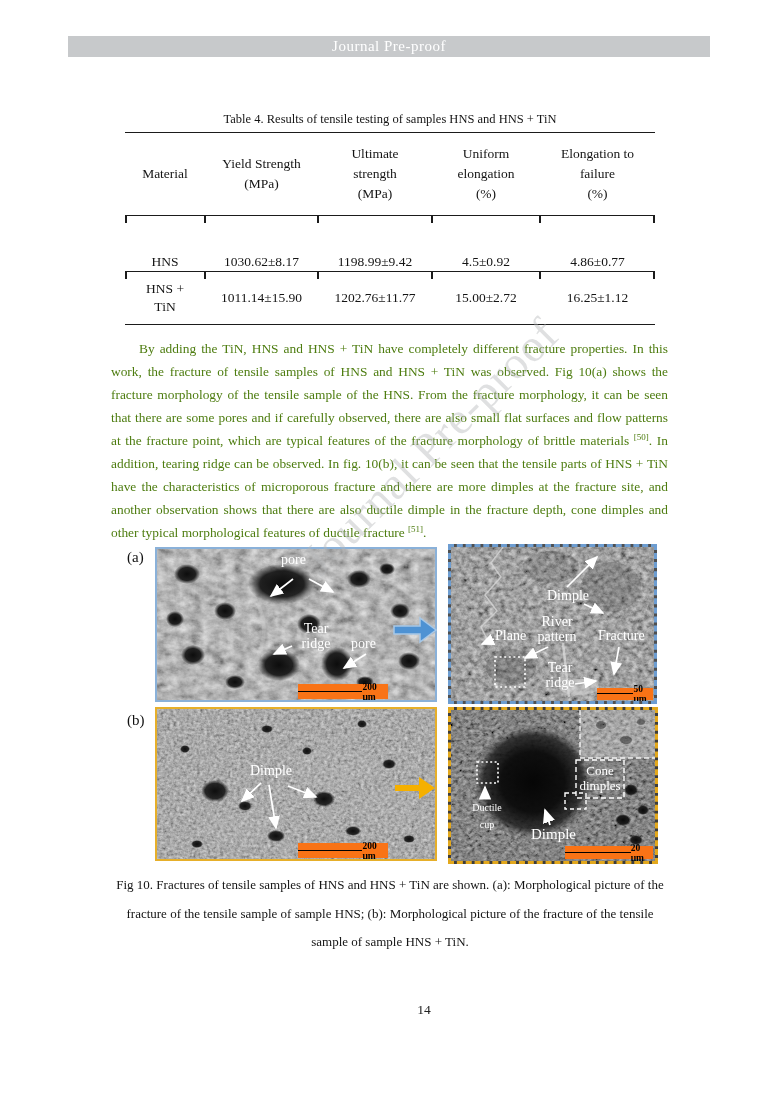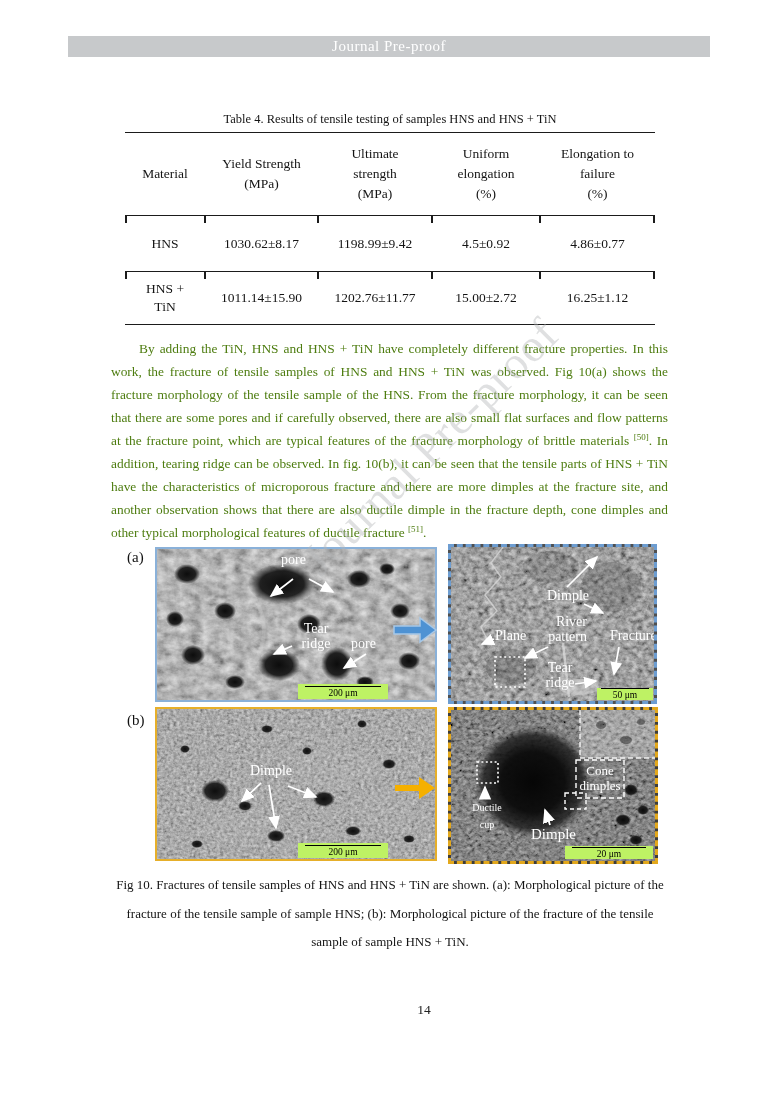--- a/index.html
+++ b/index.html
@@ -19,21 +19,21 @@
   .tbl-caption {
     position:absolute; left:110px; top:112px; width:560px;
     text-align:center; font-size:12.5px; color:#141414;
   }
   .tbl { position:absolute; left:125px; top:132px; width:530px; }
   .tbl-line { position:relative; height:0; border-top:1.6px solid #1b1b1b; }
   .tbl-line .tick { position:absolute; top:0; width:1.6px; height:7px; background:#1b1b1b; }
   .t0{left:0} .t1{left:79px} .t2{left:192px} .t3{left:306px} .t4{left:414px} .t5{left:528px}
   .tbl-row { display:flex; align-items:center; }
   .tbl-row.hdr { height:82px; }
-  .tbl-row.r1 { height:55px; }
+  .tbl-row.r1 { height:55px;align-items:flex-end; }
   .tbl-row.r2 { height:52px; }
   .cell {
     text-align:center; white-space:pre-line; font-size:13.5px; color:#141414;
     line-height:20px;
   }
   .c0{width:80px} .c1{width:113px} .c2{width:114px} .c3{width:108px} .c4{width:115px}
   .tbl-row.r1 .cell, .tbl-row.r2 .cell { line-height:18px; }
 
   
   .para {
@@ -53,22 +53,22 @@
   .sem-label {
     position:absolute; color:#ffffff; font-size:14px; line-height:15px;
     white-space:pre-line; text-align:center; z-index:3;
   }
   .a-left  { left:155px; top:547px; width:278px; height:151px; border:2px solid #8ab1d9; background:#6e6e6e; }
   .a-right { left:448px; top:544px; width:203px; height:154px; border:3px dashed #6d9dd1; background:#4f4f4f; }
   .b-left  { left:155px; top:707px; width:278px; height:150px; border:2px solid #e6af2a; background:#5d5d5d; }
   .b-right { left:448px; top:707px; width:204px; height:151px; border:3px dashed #e3a81c; background:#3c3c3c; }
 
   .scalebar {
-    position:absolute; background:#bef264; z-index:4;
-    display:flex; flex-direction:column; align-items:center; justify-content:center;
+    position:absolute; background:#f97316; z-index:4;
+    display:flex; flex-direction:row; align-items:center; justify-content:center;font-weight:bold;
   }
   .sb-line { width:84%; border-top:1.8px solid #000; margin-bottom:1px; }
   .scalebar span { font-size:9.5px; line-height:10px; color:#000; }
 
   .flow-arrow { position:absolute; z-index:2; }
   .arrow-blue { left:393px; top:616px; }
   .arrow-yellow { left:393px; top:774px; }
 
   .fig-caption {
     position:absolute; left:111px; top:871px; width:558px;
@@ -224,23 +224,23 @@
       <rect x="44" y="110" width="30" height="30" fill="none" stroke="#fff" stroke-width="1.6" stroke-dasharray="2 2.6"></rect>
       <line x1="116" y1="40" x2="146" y2="10" stroke="#fff" stroke-width="1.7" marker-end="url(#mAR)"></line>
       <line x1="133" y1="57" x2="152" y2="66" stroke="#fff" stroke-width="1.7" marker-end="url(#mAR)"></line>
       <line x1="43" y1="92" x2="31" y2="97" stroke="#fff" stroke-width="1.7" marker-end="url(#mAR)"></line>
       <line x1="97" y1="100" x2="74" y2="111" stroke="#fff" stroke-width="1.7" marker-end="url(#mAR)"></line>
       <line x1="168" y1="100" x2="163" y2="127" stroke="#fff" stroke-width="1.7" marker-end="url(#mAR)"></line>
       <line x1="124" y1="137" x2="145" y2="134" stroke="#fff" stroke-width="1.7" marker-end="url(#mAR)"></line>
     </svg>
     <span class="sem-label" style="left:96px; top:41px;">Dimple</span>
     <span class="sem-label" style="left:44px; top:81px;">Plane</span>
-    <span class="sem-label" style="left:88px; top:67px; width:48px;text-align:right;">River
+    <span class="sem-label" style="left:82px; top:67px; width:48px;">River
 pattern</span>
-    <span class="sem-label" style="left:159px; top:81px;">Fracture</span>
+    <span class="sem-label" style="left:147px; top:81px;">Fracture</span>
     <span class="sem-label" style="left:91px; top:113px; width:36px;">Tear
 ridge</span>
     <div class="scalebar" style="left:146px; top:141px; width:56px; height:12px;">
       <div class="sb-line"></div>
         <span>50 μm</span>
     </div>
   </div>
 
   <div class="sem b-left">
     <svg viewBox="0 0 278 150" preserveAspectRatio="none">

